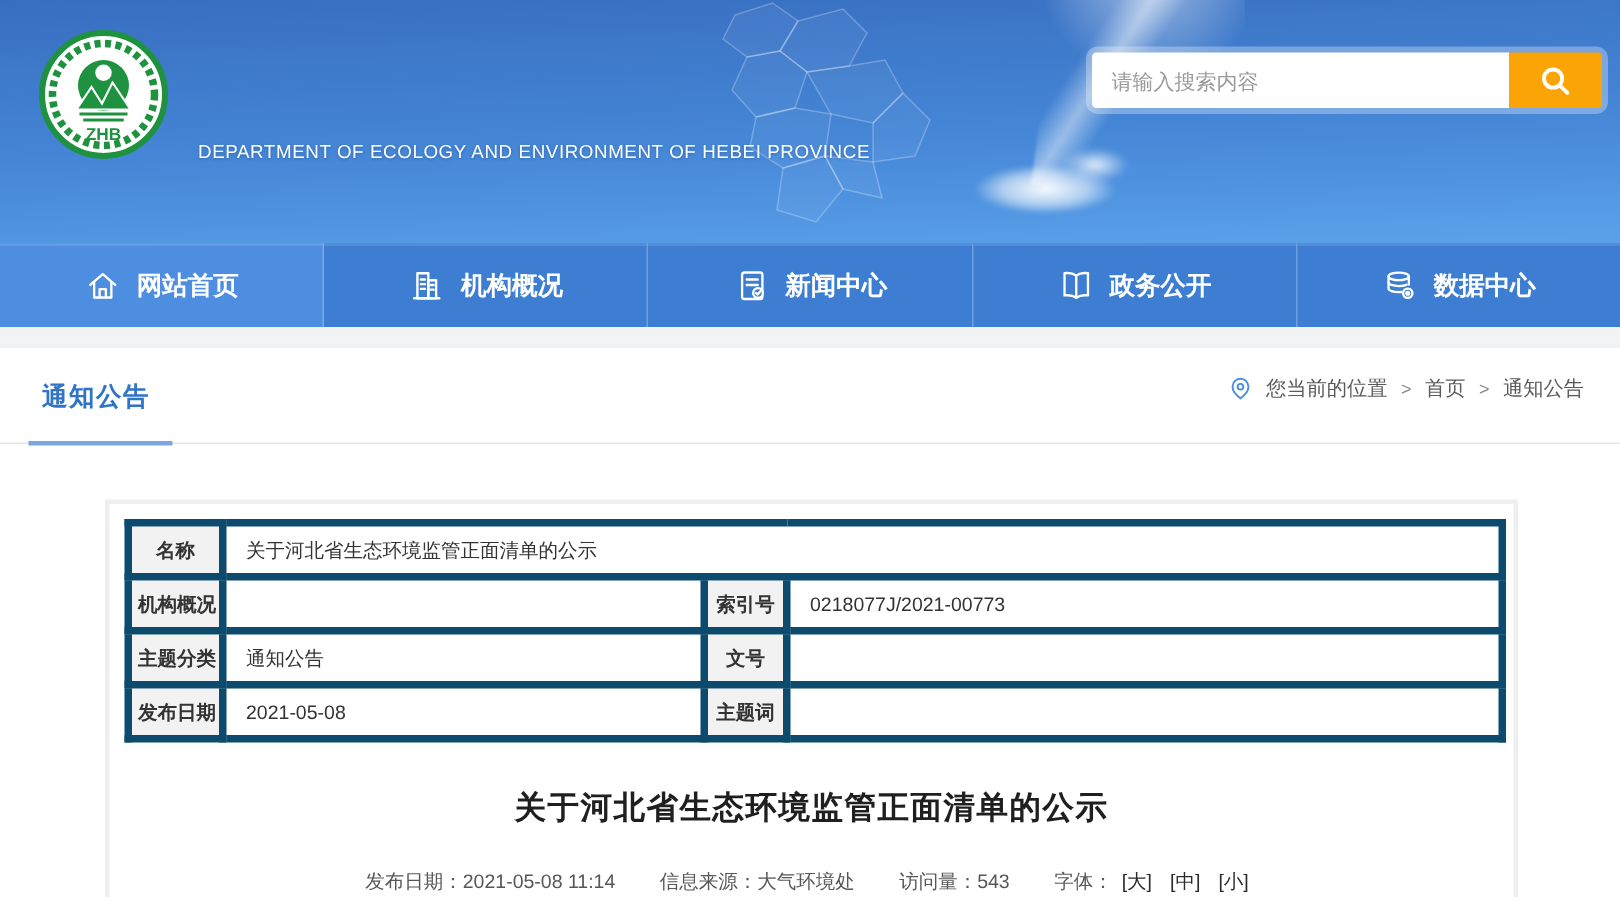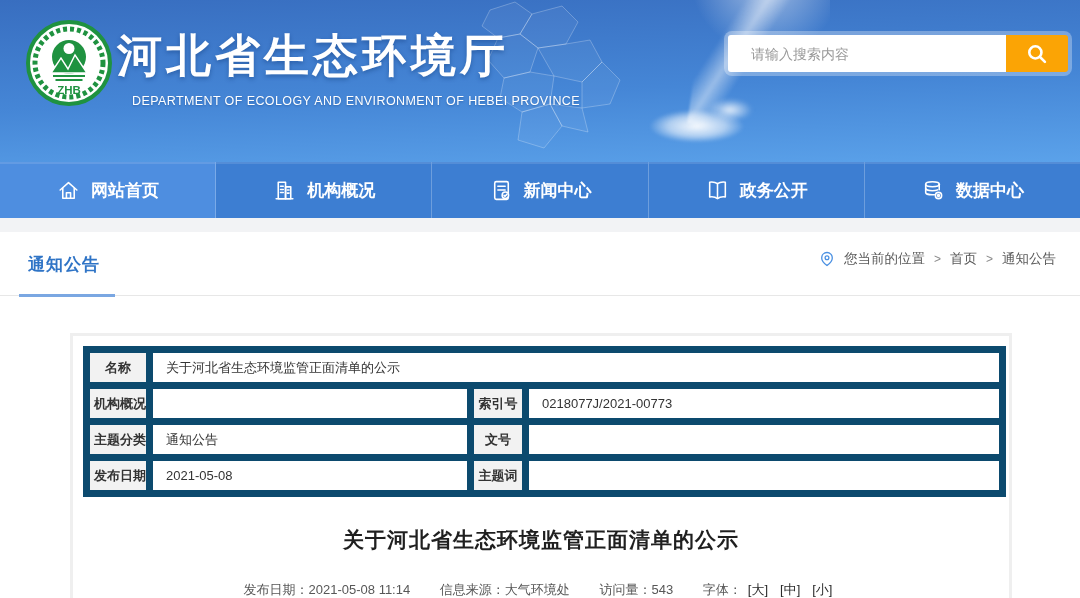--- a/index.html
+++ b/index.html
@@ -41,21 +41,21 @@
   }
   .site-sub {
     position:absolute; left:132px; top:94px; color:#fff; font-size:12.5px;
     letter-spacing:.4px; text-shadow:0 1px 2px rgba(10,50,110,.35); white-space:nowrap;
   }
   .search-wrap {
     position:absolute; left:724px; top:31px; width:348px; height:45px;
     background:rgba(255,255,255,.30); border-radius:8px; padding:4px; display:flex;
   }
   .search-input {
-    flex:1; border:none; outline:none; height:37px; padding:0 23px;
+    flex:1; border:none; outline:none; height:37px; padding:0 13px;
     font-size:14px; color:#333; border-radius:3px 0 0 3px;
     font-family:"Liberation Sans","DejaVu Sans",sans-serif;
   }
   .search-input::placeholder { color:#9a9a9a; }
   .search-btn {
     width:62px; height:37px; border:none; cursor:pointer;
     background:#fba405; border-radius:0 3px 3px 0;
     display:flex; align-items:center; justify-content:center;
   }
 
@@ -78,21 +78,21 @@
   .breadcrumb { position:absolute; right:24px; top:18px; display:flex; align-items:center; gap:9px; font-size:13.5px; color:#5a5a5a; }
   .crumb-sep { color:#8a8a8a; font-size:12px; }
   .crumb-link { cursor:pointer; }
 
   
   .card {
     position:absolute; left:70px; top:333px; width:942px; height:300px;
     background:#fff; border:3px solid #efefef; padding:10px 10px 0 10px;
   }
   .doc-table { width:916px; border-collapse:collapse; table-layout:fixed; font-size:13px; color:#333; }
-  .doc-table td { border:7px solid #0c4a6e; height:36px; padding:0 13px; overflow:hidden; white-space:nowrap; }
+  .doc-table td { border:5px solid #0c4a6e; height:36px; padding:0 13px; overflow:hidden; white-space:nowrap; }
   .doc-table td.lbl { background:#f2f2f2; font-weight:bold; text-align:center; padding:0 4px; color:#333; }
   .col-l1 { width:63px; } .col-v1 { width:321px; } .col-l2 { width:55px; } .col-v2 { width:477px; }
 
   .article-title { margin-top:29px; text-align:center; font-size:21px; font-weight:bold; color:#1f1f1f; letter-spacing:1px; }
   .article-meta { margin-top:27px; text-align:center; font-size:13px; color:#575757; white-space:nowrap; }
   .meta-group { margin:0 13px; }
   .meta-views-value { margin-left:0; }
   .font-switch { color:#2b2b2b; margin:0 6px; cursor:pointer; }
 </style>
 </head>
@@ -117,21 +117,20 @@
   <svg class="logo" viewBox="0 0 86 86">
     <circle cx="43" cy="43" r="41" fill="#ffffff" stroke="#1f9240" stroke-width="4"></circle>
     <circle cx="43" cy="43" r="34" fill="none" stroke="#1f9240" stroke-width="5" stroke-dasharray="4 3"></circle>
     <circle cx="43" cy="37" r="17" fill="#1f9240"></circle>
     <circle cx="43" cy="28.5" r="5.5" fill="#ffffff"></circle>
     <path d="M25 53 L35 38 L42 49 L49 35 L61 53 Z" fill="#1f9240" stroke="#ffffff" stroke-width="1.4"></path>
     <path d="M27 56 H59 M29.5 60 H56.5" stroke="#1f9240" stroke-width="2" fill="none"></path>
     <text x="43" y="73.5" text-anchor="middle" font-size="11.5" font-weight="bold" fill="#1f9240" font-family="Liberation Sans, sans-serif">ZHB</text>
   </svg>
 
-  <div class="site-title">河北省生态环境厅</div>
   <div class="site-sub">DEPARTMENT OF ECOLOGY AND ENVIRONMENT OF HEBEI PROVINCE</div>
 
   <div class="search-wrap">
     <input class="search-input" type="text" placeholder="请输入搜索内容" style="">
     <button class="search-btn">
       <svg width="26" height="26" viewBox="0 0 24 24" fill="none" stroke="#ffffff" stroke-width="2.4" stroke-linecap="round">
         <circle cx="10.5" cy="10.5" r="5.6"></circle>
           <path d="M14.8 14.8 L19.3 19.3"></path>
       </svg>
     </button>

